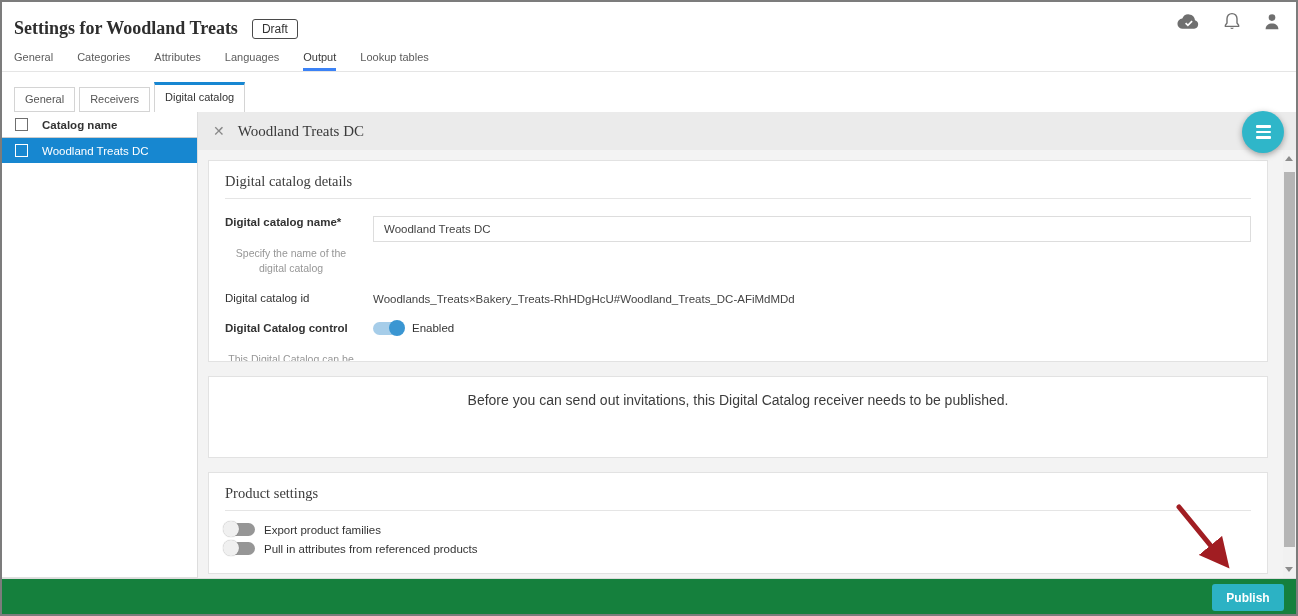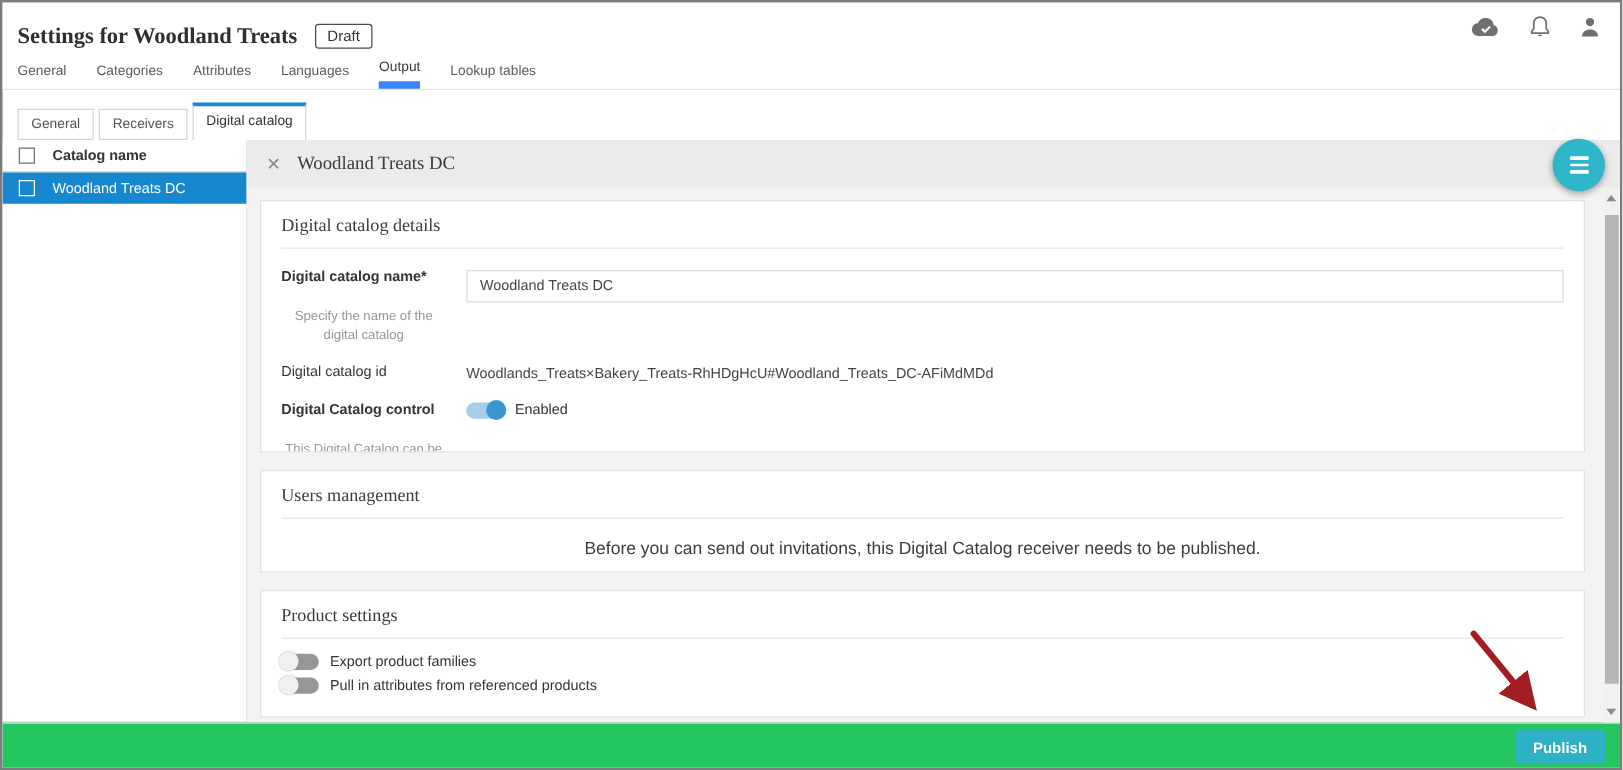--- a/index.html
+++ b/index.html
@@ -13,21 +13,21 @@
   .title-wrap { position:absolute; left:12px; top:16px; display:flex; align-items:center; gap:14px; }
   .page-title { font-family:"Liberation Serif", serif; font-size:18px; font-weight:bold; color:#2e2e2e; }
   .draft-badge { border:1px solid #4a4a4a; border-radius:3px; padding:2px 9px; font-size:12px; color:#333; background:#fff; }
   .header-icons { position:absolute; right:16px; top:10px; display:flex; gap:24px; align-items:center; }
   .hicon { cursor:pointer; display:flex; align-items:center; }
 
   
   .main-tabs { position:absolute; top:40px; left:0; right:0; height:30px; box-sizing:border-box;
     border-bottom:1px solid #e5e5e5; display:flex; gap:24px; padding-left:12px; align-items:flex-end; background:#fff; }
   .main-tab { font-size:11px; color:#5c5c5c; padding-bottom:8px; cursor:pointer; }
-  .main-tab.active { color:#3a3a3a; border-bottom:6px solid #3b82f6; padding-bottom:5px; }
+  .main-tab.active { color:#3a3a3a; border-bottom:3px solid #3b82f6; padding-bottom:5px; }
 
   
   .sub-tabs { position:absolute; top:81px; left:12px; height:29px; display:flex; align-items:flex-end; z-index:2; }
   .sub-tab { border:1px solid #d4d4d4; background:#fff; font-size:11px; color:#555;
     padding:5px 10px 6px; margin-right:4px; cursor:pointer; }
   .sub-tab.active { border-top:3px solid #1787d2; border-bottom:none; padding-top:6px; padding-bottom:9px; color:#333; }
 
   
   .list-panel { position:absolute; left:0; top:110px; width:196px; height:466px; background:#fff;
     border-right:1px solid #ddd; border-bottom:1px solid #e0e0e0; box-sizing:border-box; }
@@ -83,21 +83,21 @@
 
   
   .scrollbar { position:absolute; left:1281px; top:148px; width:13px; height:428px; background:#f1f1f1; z-index:4; }
   .sb-up { position:absolute; top:6px; left:2px; width:0; height:0; cursor:pointer;
     border-left:4px solid transparent; border-right:4px solid transparent; border-bottom:5px solid #8c8c8c; }
   .sb-down { position:absolute; bottom:6px; left:2px; width:0; height:0; cursor:pointer;
     border-left:4px solid transparent; border-right:4px solid transparent; border-top:5px solid #8c8c8c; }
   .sb-thumb { position:absolute; top:22px; left:1px; width:11px; height:375px; background:#b5b5b5; cursor:pointer; }
 
   
-  .footer { position:absolute; left:0; right:0; top:576px; height:36px; background:#22c55e; border-top:1px solid #dcdcdc; }
+  .footer { position:absolute; left:0; right:0; top:576px; height:36px; background:#15803d; border-top:1px solid #dcdcdc; }
   .publish-btn { position:absolute; right:12px; top:5px; width:72px; height:27px; background:#2cb2c4; color:#fff;
     border:none; border-radius:3px; font-weight:bold; font-size:12px; font-family:"Liberation Sans", sans-serif; cursor:pointer; }
 
   .red-arrow { position:absolute; left:1130px; top:495px; z-index:7; pointer-events:none; }
 </style>
 </head>
 <body>
 
 <div class="window">
 
@@ -194,21 +194,20 @@
               <span class="toggle on">
                   <span class="knob"></span>
                 </span>
               <span class="toggle-label">Enabled</span>
             </div>
           </div>
         </div>
       </div>
 
       <div class="card users">
-        <div class="card-heading">Users management</div>
         <div class="users-message">Before you can send out invitations, this Digital Catalog receiver needs to be published.</div>
       </div>
 
       <div class="card product">
         <div class="card-heading">Product settings</div>
         <div class="product-toggles">
           <div class="ptoggle-row">
             <span class="toggle off">
                 <span class="knob"></span>
               </span>

